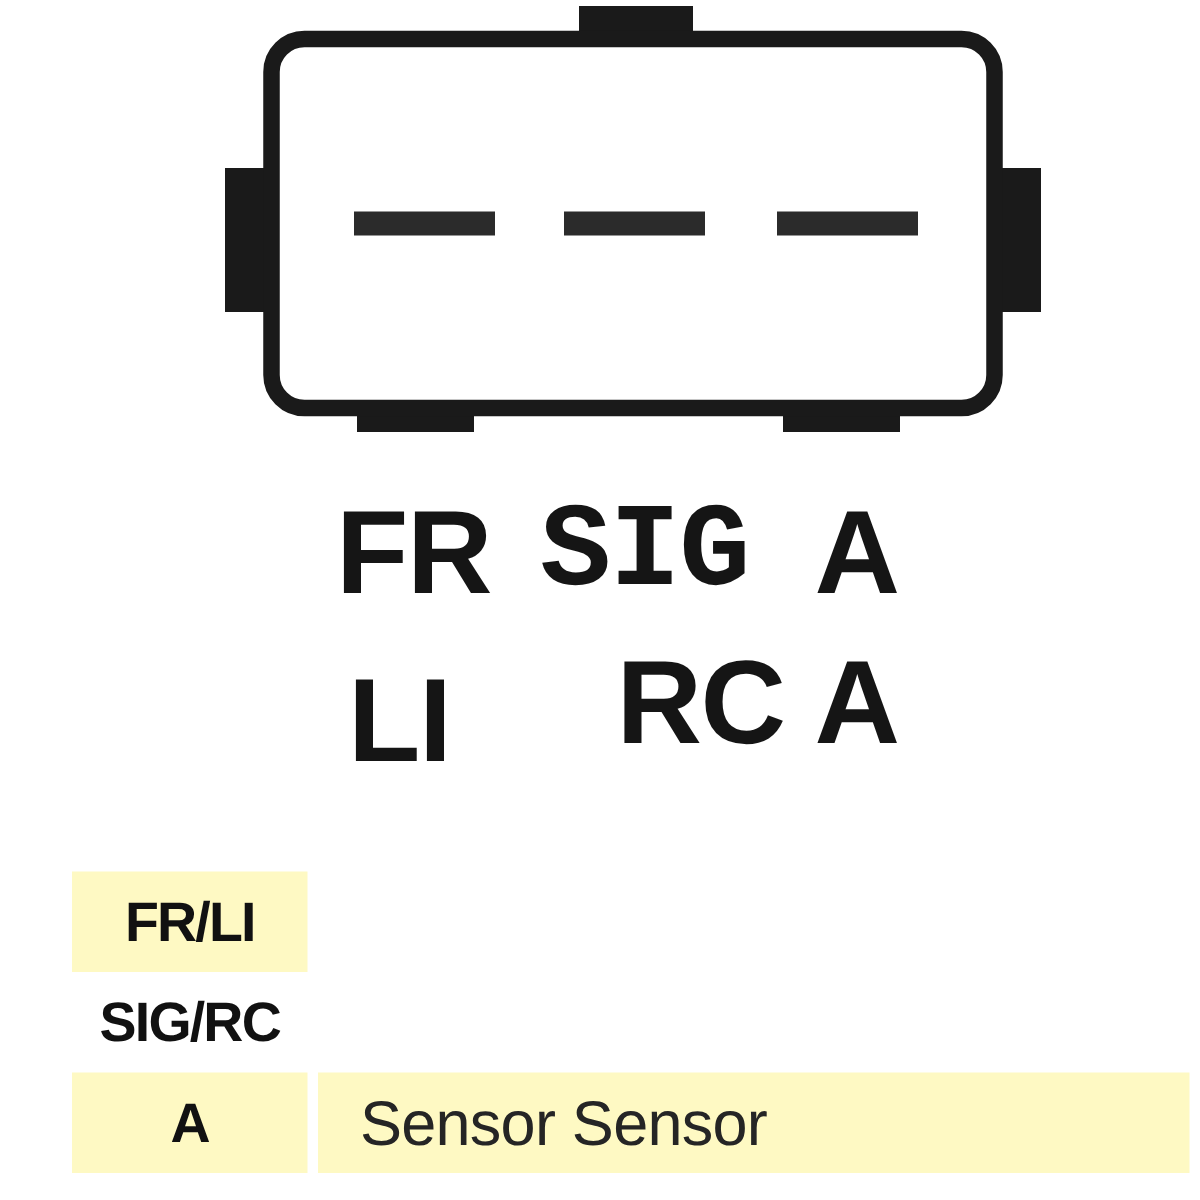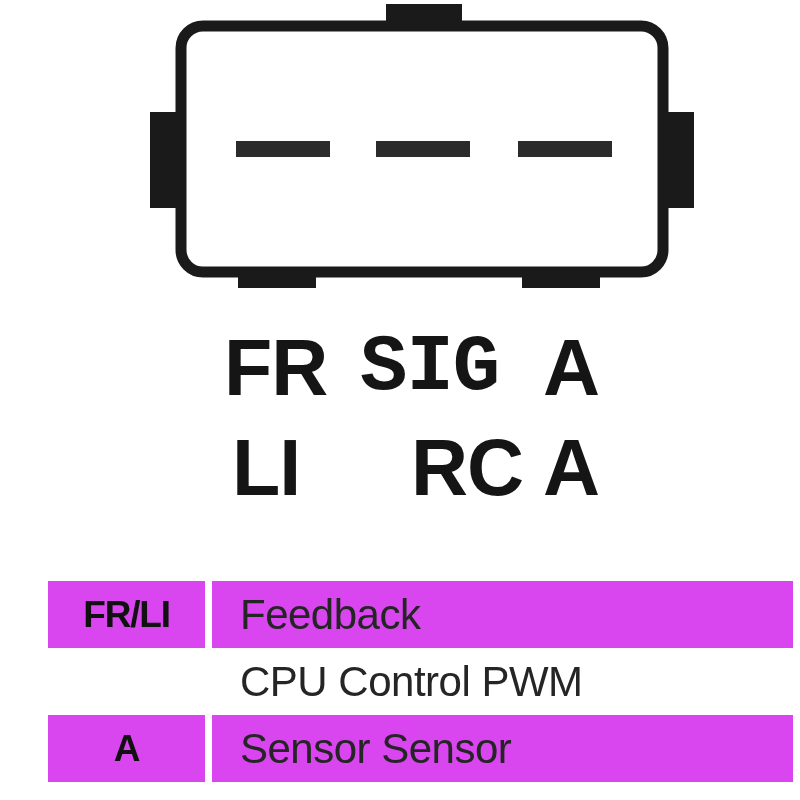--- a/index.html
+++ b/index.html
@@ -53,39 +53,39 @@
     font-family: "Liberation Sans", sans-serif;
     font-weight: 700;
     font-size: 79px;
     color: #151515;
     letter-spacing: -1px;
     white-space: nowrap;
   }
   .pin-row-1 .pin-cell-0 { left: 224px; }
   .pin-row-1 .pin-cell-1 { left: 360px; font-family: Liberation Mono, monospace; }
   .pin-row-1 .pin-cell-2 { left: 543px; }
-  .pin-row-2 .pin-cell-0 { left: 232px; }
+  .pin-row-2 .pin-cell-0 { left: 232px; margin-top: 12px; }
   .pin-row-2 .pin-cell-1 { left: 363px; margin-left: 48px; }
   .pin-row-2 .pin-cell-2 { left: 543px; }
 
   
   .legend {
     position: absolute;
     left: 48px;
     top: 581px;
     width: 745px;
   }
   .legend-row {
     position: relative;
     height: 67px;
     width: 745px;
   }
   .legend-row.shaded .cell-key,
   .legend-row.shaded .cell-desc {
-    background: #d946ef;
+    background: #fef9c3;
   }
   .legend-row.plain .cell-key,
   .legend-row.plain .cell-desc {
     background: #ffffff;
   }
   .cell-key {
     position: absolute;
     left: 0;
     top: 0;
     width: 157px;
@@ -155,25 +155,24 @@
       <span class="pin-label pin-cell-0">LI</span>
       <span class="pin-label pin-cell-1">RC</span>
       <span class="pin-label pin-cell-2">A</span>
     </div>
   </div>
 
   <div class="legend">
 
     <div class="legend-row shaded">
       <div class="cell-key">FR/LI</div>
-      <div class="cell-desc">Feedback</div>
     </div>
 
     <div class="legend-row plain">
-      <div class="cell-desc">CPU Control PWM</div>
+      <div class="cell-key">SIG/RC</div>
     </div>
 
     <div class="legend-row shaded">
       <div class="cell-key">A</div>
       <div class="cell-desc">Sensor Sensor</div>
     </div>
   </div>
 
 </div>
 

